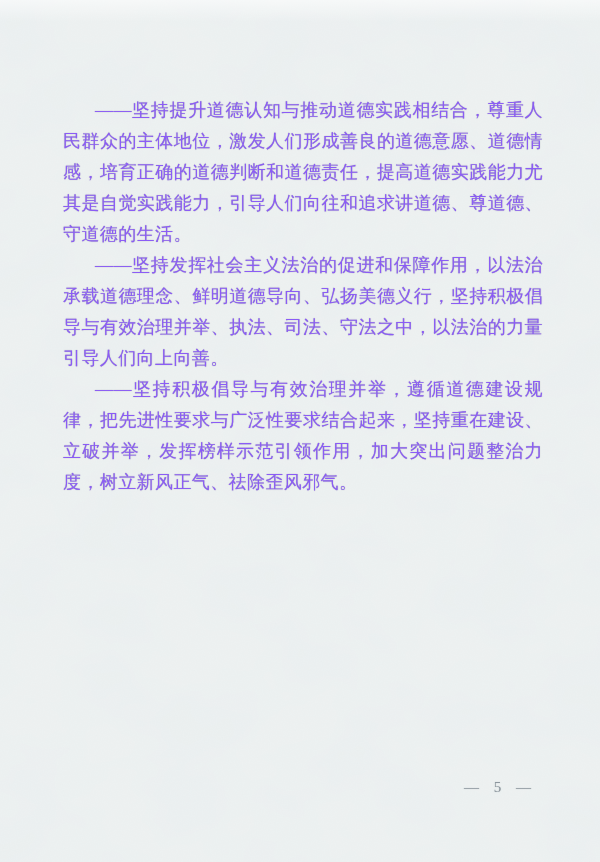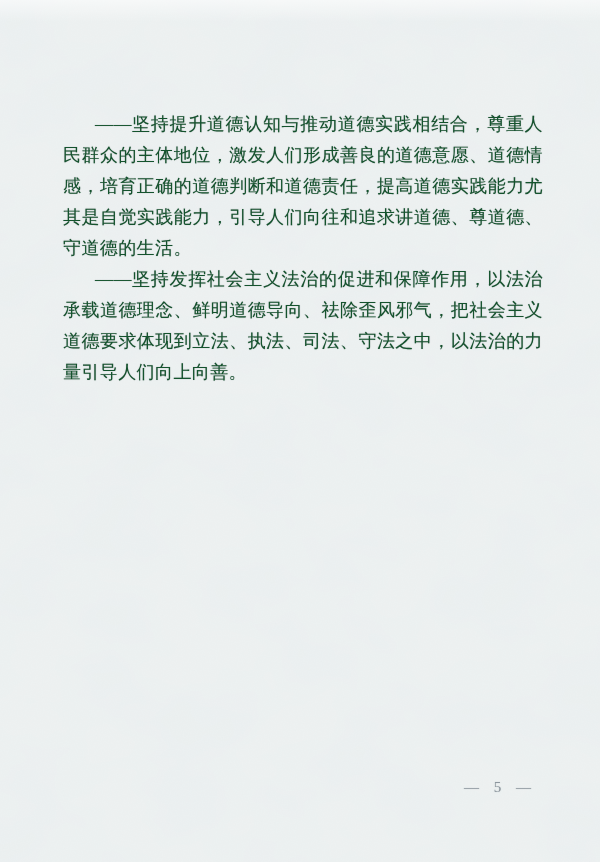--- a/index.html
+++ b/index.html
@@ -19,26 +19,26 @@
     position: absolute;
     left: 0;
     top: 0;
     width: 600px;
     height: 862px;
     pointer-events: none;
   }
   .doc-body {
     position: absolute;
     left: 63px;
-    top: 109px;
+    top: 95px;
     width: 480px;
     font-size: 18px;
     line-height: 31px;
     letter-spacing: 0.4px;
-    color: #14532d;
+    color: #8b5cf6;
     text-align: justify;
     text-justify: inter-character;
   }
   .doc-body p {
     margin: 0;
     padding: 0;
     text-indent: 32px;
     text-shadow: 0 0 1px rgba(58, 63, 70, 0.45);
   }
   .page-number {
@@ -81,18 +81,19 @@
         <stop offset="1" stop-color="#ffffff" stop-opacity="0"></stop>
       </linearGradient>
     </defs>
     <rect width="600" height="862" filter="url(#blotch)"></rect>
     <rect width="600" height="862" filter="url(#speckle)"></rect>
     <rect width="600" height="22" fill="url(#topFade)"></rect>
   </svg>
 
   <div class="doc-body">
     <p>——坚持提升道德认知与推动道德实践相结合，尊重人民群众的主体地位，激发人们形成善良的道德意愿、道德情感，培育正确的道德判断和道德责任，提高道德实践能力尤其是自觉实践能力，引导人们向往和追求讲道德、尊道德、守道德的生活。</p>
-    <p>——坚持发挥社会主义法治的促进和保障作用，以法治承载道德理念、鲜明道德导向、祛除歪风邪气，把社会主义道德要求体现到立法、执法、司法、守法之中，以法治的力量引导人们向上向善。</p>
+    <p>——坚持发挥社会主义法治的促进和保障作用，以法治承载道德理念、鲜明道德导向、弘扬美德义行，坚持积极倡导与有效治理并举、执法、司法、守法之中，以法治的力量引导人们向上向善。</p>
+    <p>——坚持积极倡导与有效治理并举，遵循道德建设规律，把先进性要求与广泛性要求结合起来，坚持重在建设、立破并举，发挥榜样示范引领作用，加大突出问题整治力度，树立新风正气、祛除歪风邪气。</p>
   </div>
 
   <div class="page-number">— 5 —</div>
 
 </div>
 
 </body></html>

